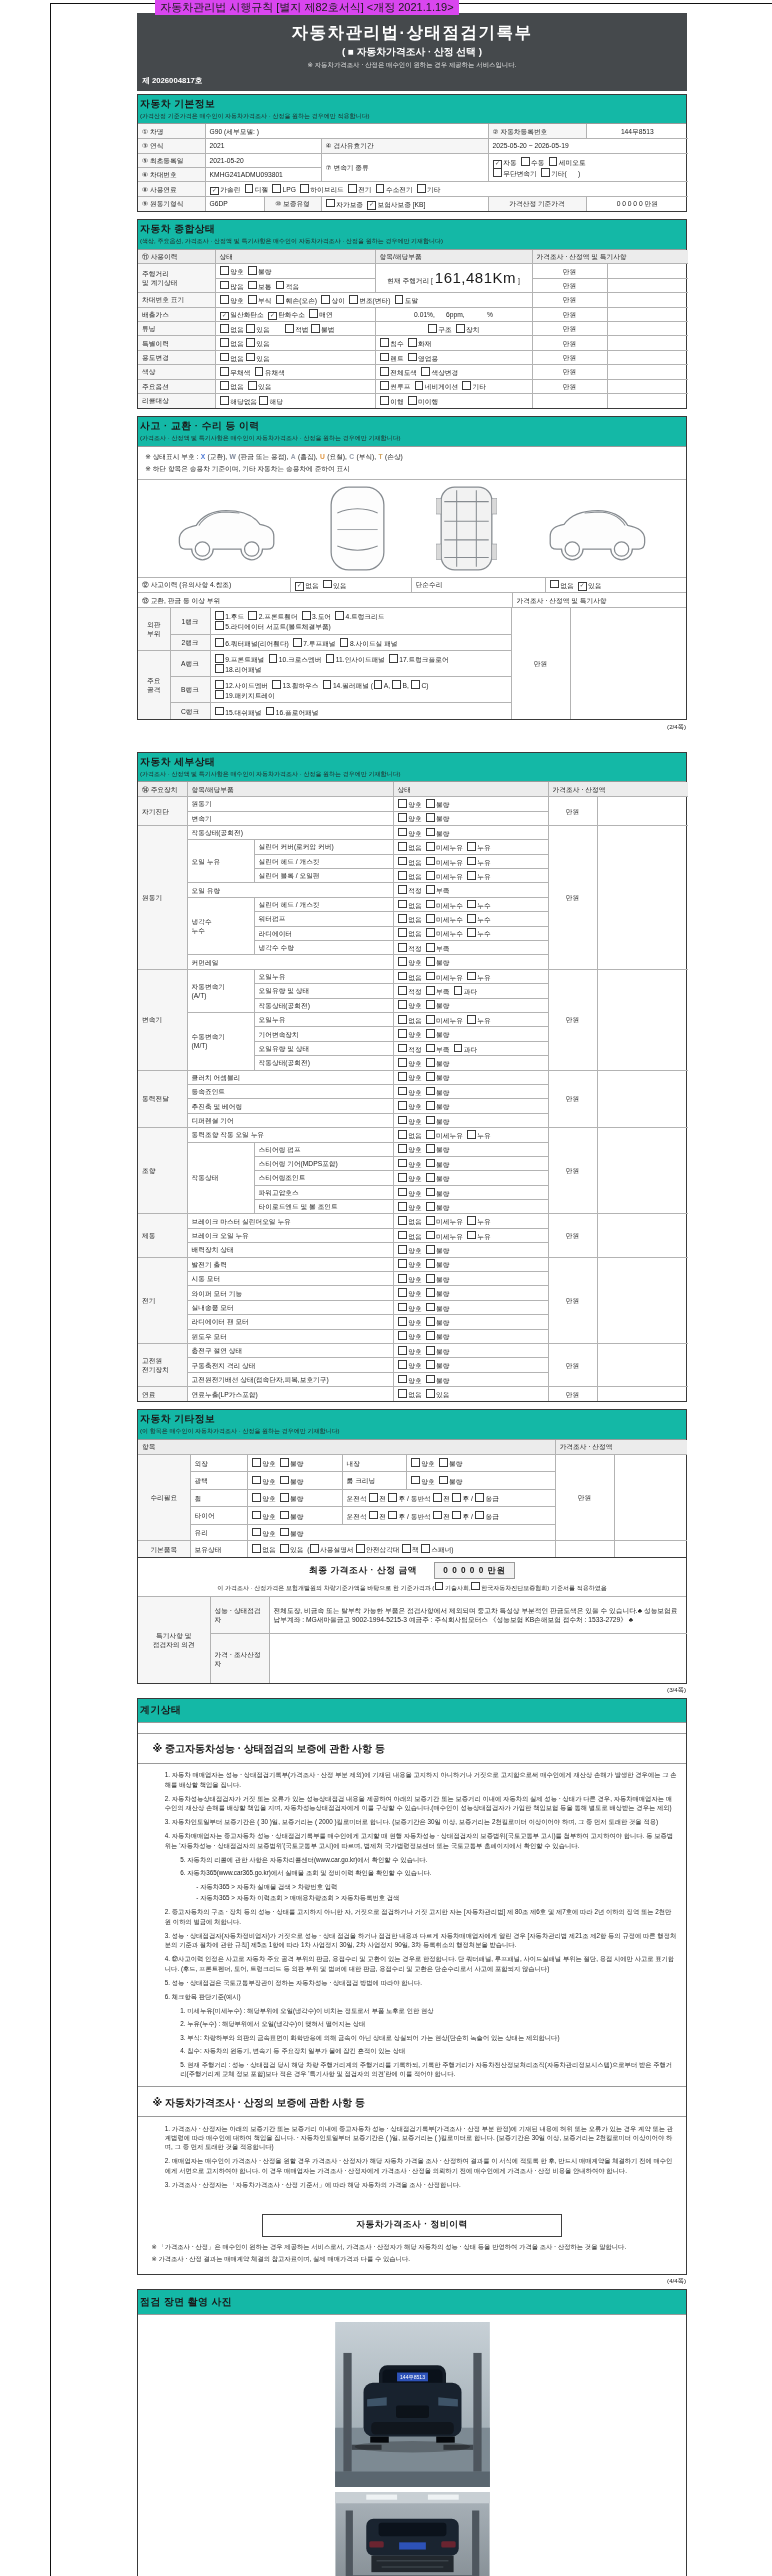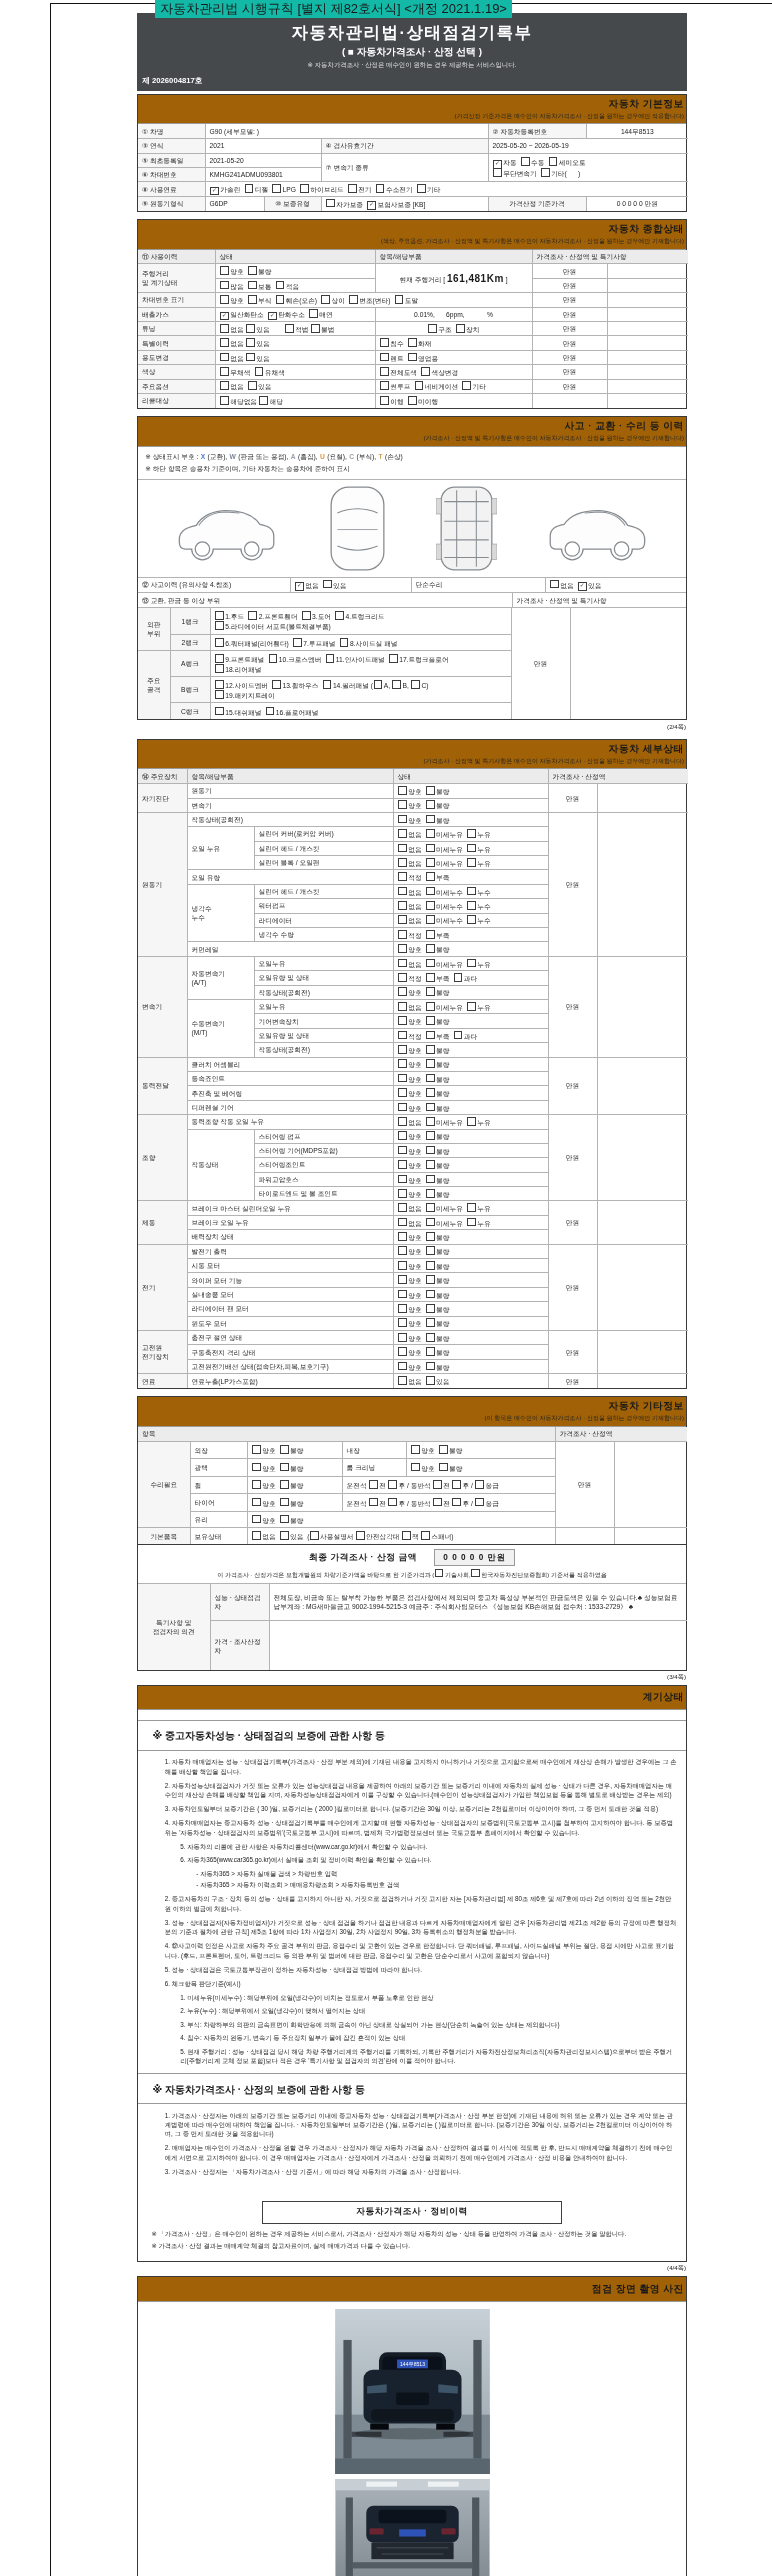--- a/index.html
+++ b/index.html
@@ -1,41 +1,41 @@
 <!DOCTYPE html>
 <html style="font-size:8.2px"><head>
 <meta charset="utf-8">
 <style>
   html,body{margin:0;padding:0}
   body{width:773px;height:2576px;position:relative;background:#fff;color:#1a1a1a;
        font-family:"Liberation Sans","DejaVu Sans",sans-serif;overflow:hidden}
   .pageframe{position:absolute;left:50px;top:3.1px;width:722px;height:2572px;
        border-left:1px solid #111;border-top:1px solid #111;pointer-events:none}
-  .topnote{position:absolute;top:0;left:155px;background:#14b8a6;padding:0 5.2px;font-size:13px;z-index:3}
+  .topnote{position:absolute;top:0;left:155px;background:#d946ef;padding:0 5.2px;font-size:11px;z-index:3}
   .wrap{position:absolute;left:137px;top:13.4px;width:550px}
   .band{background:#45494c;color:#fff;text-align:center;padding:8.2px 5.2px 4.1px;box-sizing:border-box}
   .band .t{font-size:16.5px;font-weight:bold;letter-spacing:1.5px}
   .band .st{font-size:9.8px;font-weight:bold;margin-top:2.6px}
   .band .sn{font-size:6.4px;color:#e6e6e6;margin-top:2.1px}
   .band .no{text-align:left;font-size:7.7px;font-weight:bold;margin-top:6.2px}
   .box{border:1px solid #3a3a3a;background:#fff;margin-top:7.2px}
-  .bhead{background:#a16207;border-bottom:0.5px solid #9a9a9a;text-align:right;padding:3.1px 2.1px 2.6px}
+  .bhead{background:#14b8a6;border-bottom:0.5px solid #9a9a9a;text-align:left;padding:3.1px 2.1px 2.6px}
   .bhead .bt{font-size:9.8px;font-weight:bold;letter-spacing:0.5px}
   .bhead .bn{font-size:6px;margin-top:1px;color:#222}
   table.tbl{border-collapse:collapse;width:100%;table-layout:fixed;border:hidden}
   table.tbl td{border:0.5px solid #b3b3b3;font-size:6.7px;padding:1.5px 4.1px;vertical-align:middle;
        white-space:pre-wrap;word-break:break-all;height:14.4px;box-sizing:border-box;line-height:1.35}
   .lb{background:#f6f6f6}
   .hd{background:#ececec}
   .ct{text-align:center}
   .lt{text-align:left}
   .pr{text-align:center}
   .sm{font-size:6.2px}
   .tx{font-size:6.3px;line-height:1.55}
-  .big{font-size:10px;font-weight:bold;letter-spacing:0.5px}
+  .big{font-size:15px;font-weight:normal;letter-spacing:0.5px}
   .cb{display:inline-block;width:6.7px;height:6.7px;border:1px solid #3c3c3c;background:#fff;
       margin:0 1.5px -1px 0.5px;line-height:5.7px;font-size:5.7px;text-align:center;font-weight:bold;color:#101010}
   .lg{font-weight:bold;margin:0 0.5px}
   .lg-X{color:#4d79d6}.lg-W{color:#7d8698}.lg-A{color:#98a0ad}.lg-U{color:#e0943f}.lg-C{color:#98a0ad}.lg-T{color:#cfa05a}
   .accnotes{padding:4.6px 7.2px;font-size:6.7px;border-bottom:0.5px solid #b3b3b3;line-height:1.7}
   .diagrams{border-bottom:0.5px solid #b3b3b3;padding:4.1px 7.2px;display:flex;justify-content:space-around;
       align-items:center;height:98px;box-sizing:border-box}
   .hr{height:0;border-top:0.5px solid #b3b3b3}
   .finrow{display:flex;align-items:center;justify-content:center;gap:17px;padding:3.6px 2.1px 1px;border-top:1px solid #3a3a3a}
   .finlbl{font-size:8.8px;font-weight:bold;letter-spacing:0.5px}
@@ -321,21 +321,21 @@
           </tr>
           <tr style="height: 16.5px;">
             <td class="lb ct">C랭크</td>
             <td class="lt"><span class="cb"></span>15.대쉬패널  <span class="cb"></span>16.플로어패널</td>
           </tr>
         </tbody>
       </table>
   </div>
   <div class="marker">(2/4쪽)</div>
 
-  <div class="box" style="margin-top:7px">
+  <div class="box" style="margin-top:20px">
     <div class="bhead">
       <div class="bt">자동차 세부상태</div>
       <div class="bn">(가격조사 · 산정액 및 특기사항은 매수인이 자동차가격조사 · 산정을 원하는 경우에만 기재합니다)</div>
     </div>
     <table class="tbl">
         <colgroup>
           <col style="width: 49px;">
           <col style="width: 67px;">
           <col style="width: 139px;">
           <col style="width: 155px;">

